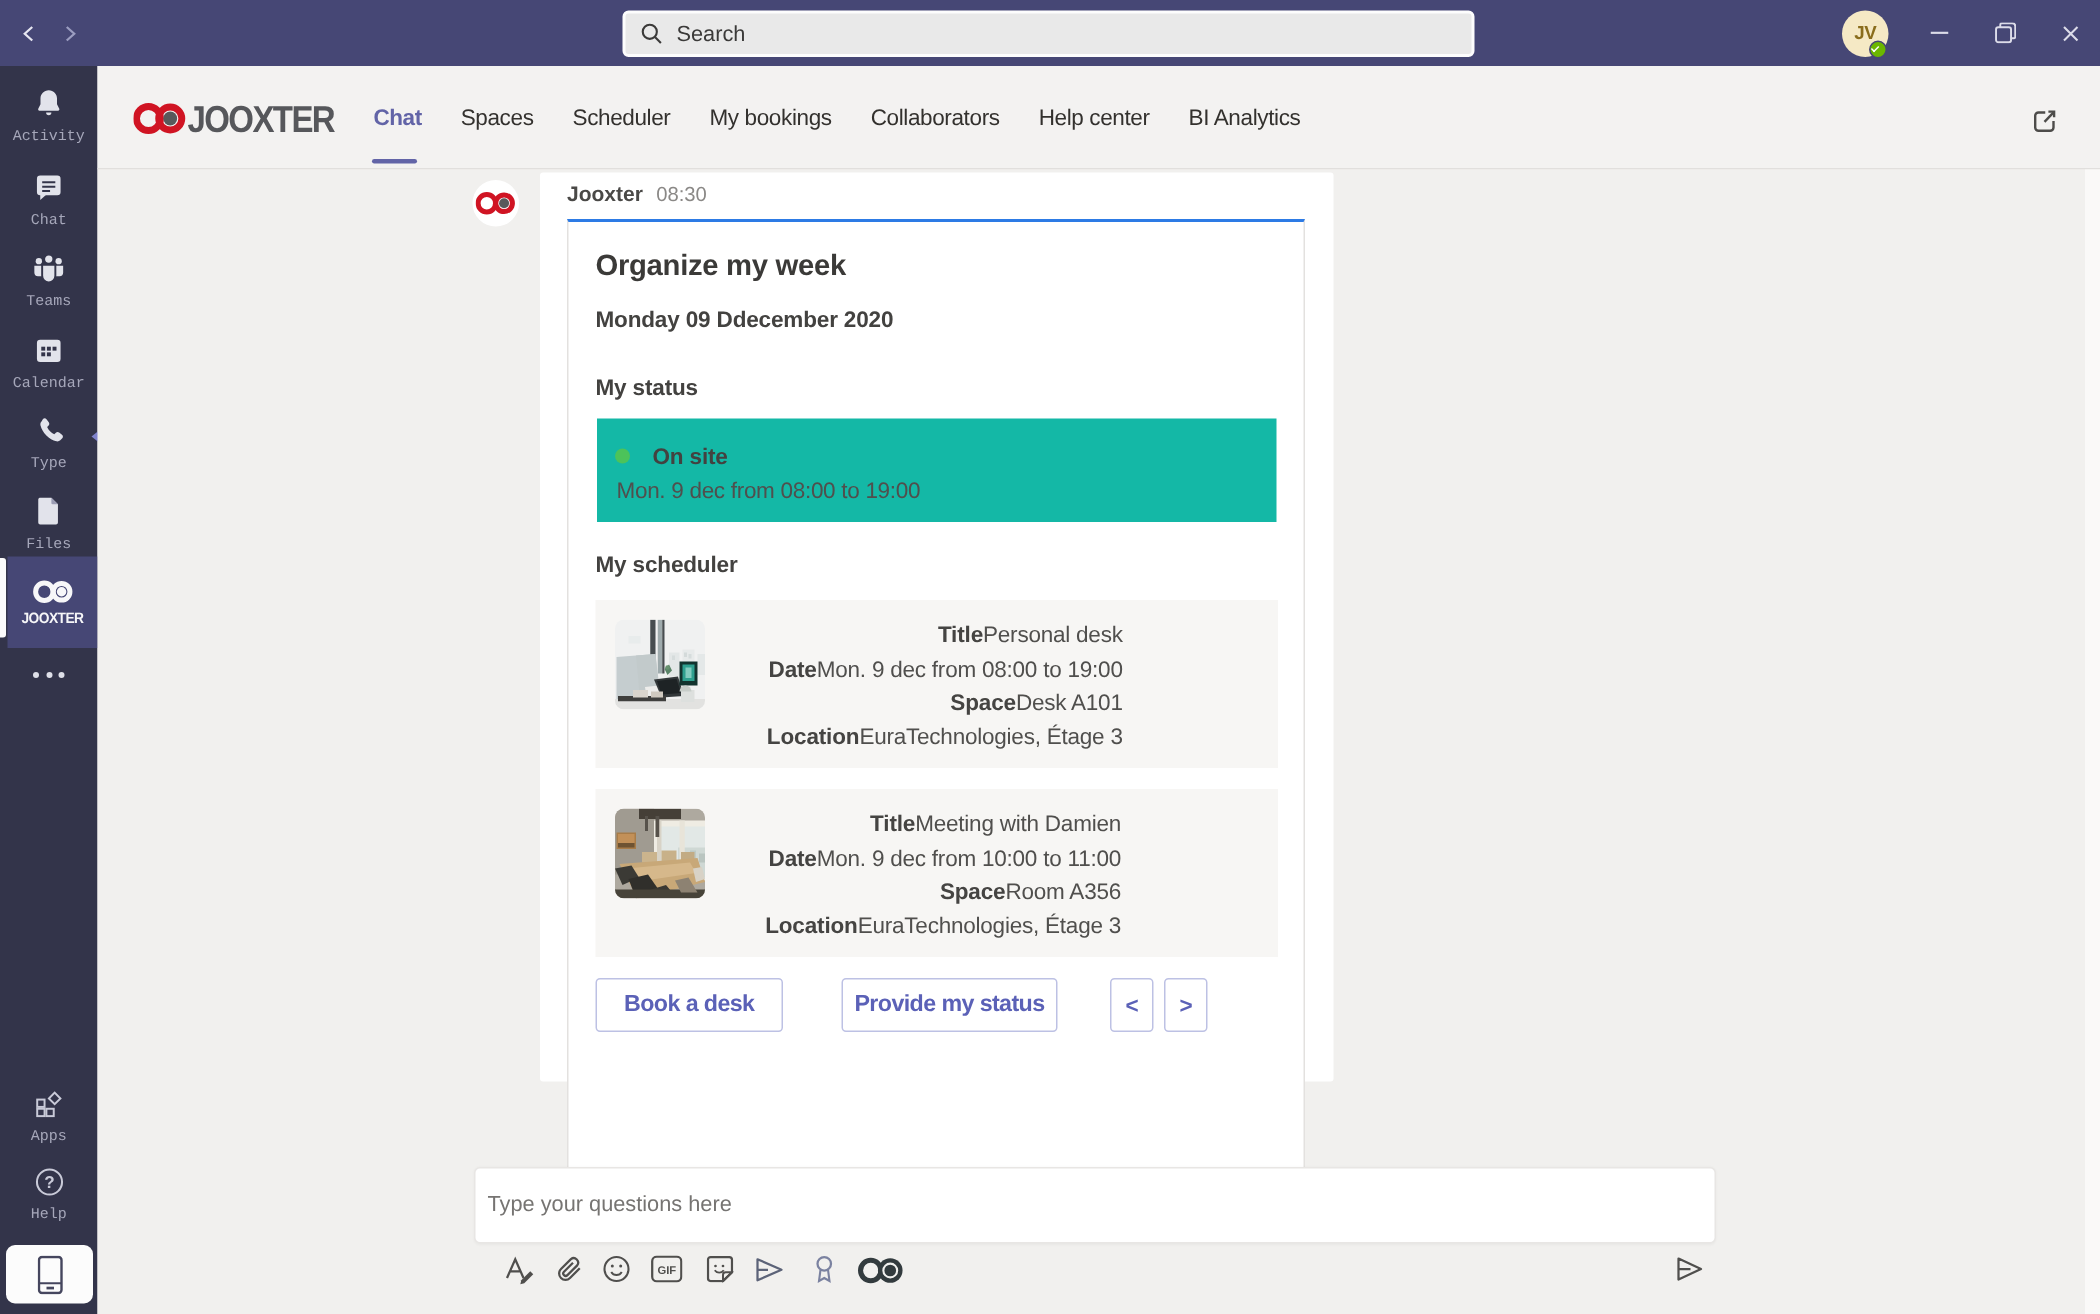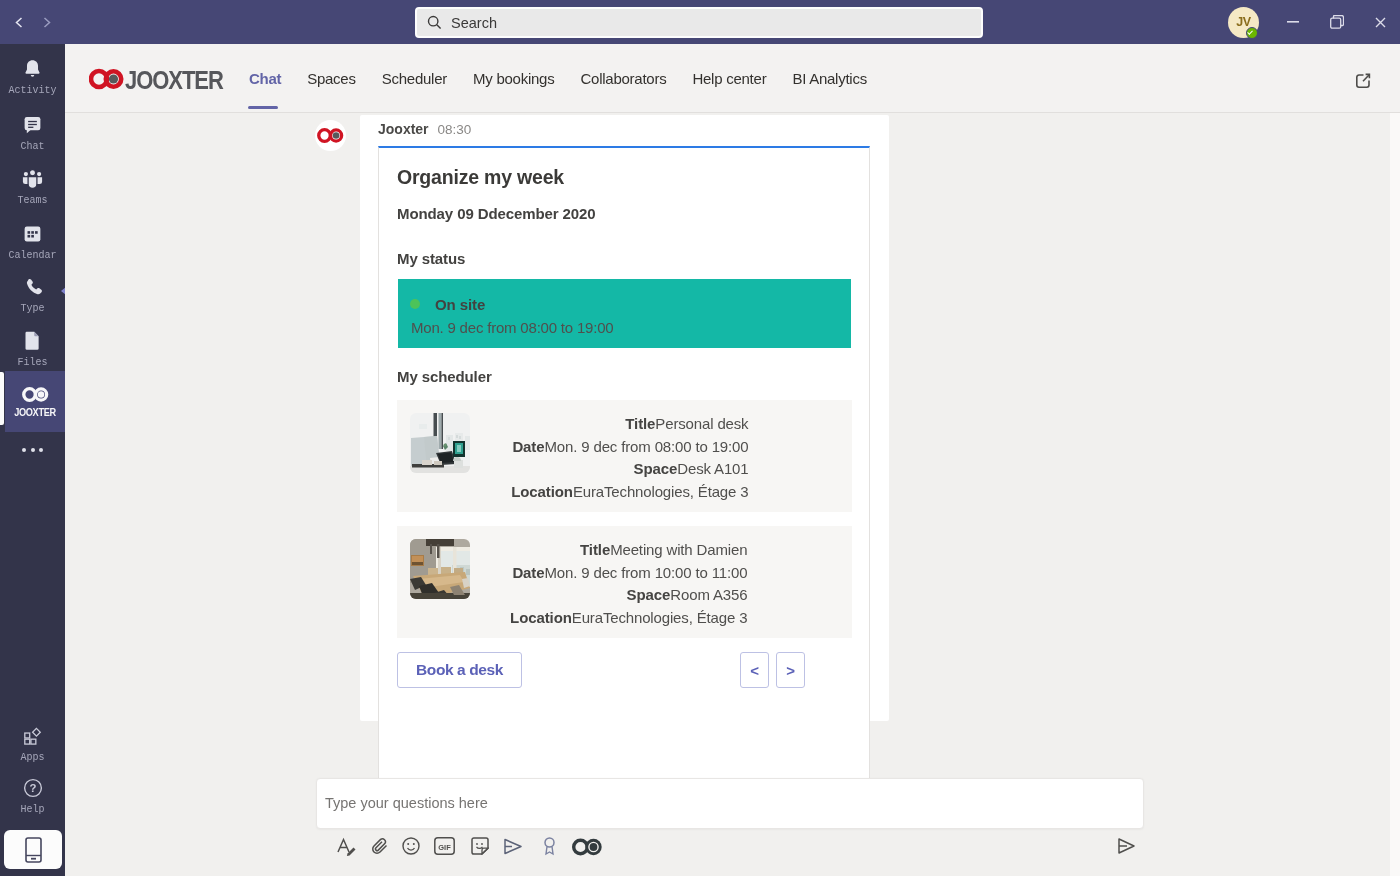--- a/index.html
+++ b/index.html
@@ -295,20 +295,21 @@
         <path d="M0 40 l11 -2 l5 8 l-11 5z" fill="#3B3A35"></path>
         <path d="M9 47 l13 -3 l7 10 l-15 6z" fill="#302F2B"></path>
         <path d="M24 54 l10 -3 l5 6 h-12z" fill="#3A3832"></path>
         <rect x="0" y="54" width="60" height="6" fill="#474339"></rect>
         <path d="M40 48 l9 -2 l6 10 h-11z" fill="#8D8272"></path>
         <path d="M52 40 l6 -1 l2 8 l-6 2z" fill="#D8D2C6"></path>
       </svg></div>
       <div class="srow"><span class="l">Title</span>Meeting with Damien<br><span class="l">Date</span>Mon. 9 dec from 10:00 to 11:00<br><span class="l">Space</span>Room A356<br><span class="l">Location</span>EuraTechnologies, Étage 3</div>
     </div>
     <div class="btn" style="left:18px; width:125px;">Book a desk</div>
+    <div class="btn" style="left:182px; width:144px;">Provide my status</div>
     <div class="btn" style="left:361px; width:29px; font-size:15px;">&lt;</div>
     <div class="btn" style="left:397px; width:29px; font-size:15px;">&gt;</div>
   </div>
   <div class="inputbox">
       <span>Type your questions here</span>
     </div>
   <div class="toolbar">
     <svg class="ticon" style="left:271px" width="21" height="20" viewBox="0 0 21 20">
         <path d="M2 15 L7.5 2.5 L13 15 M4 10.5 h7" fill="none" stroke="#504F4D" stroke-width="1.5"></path>
         <path d="M11.5 16.5 l6-6 2 2-6 6-2.6.6z" fill="#504F4D"></path>

